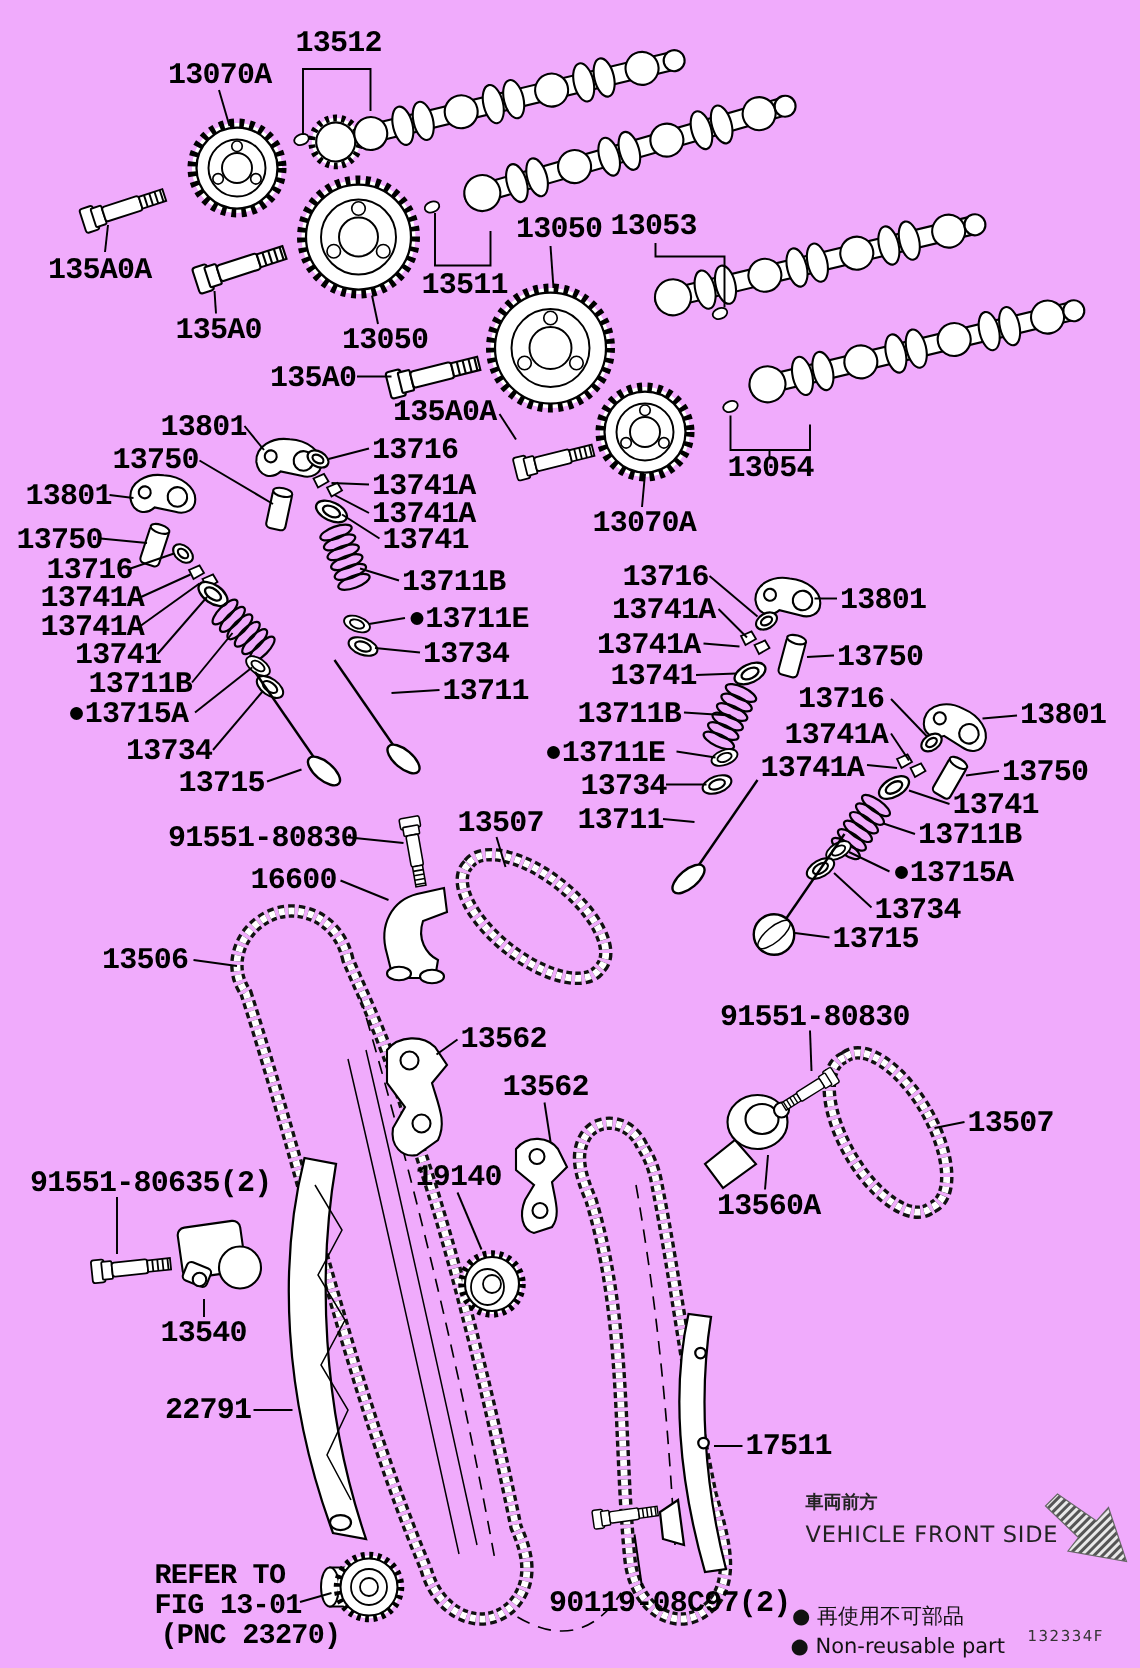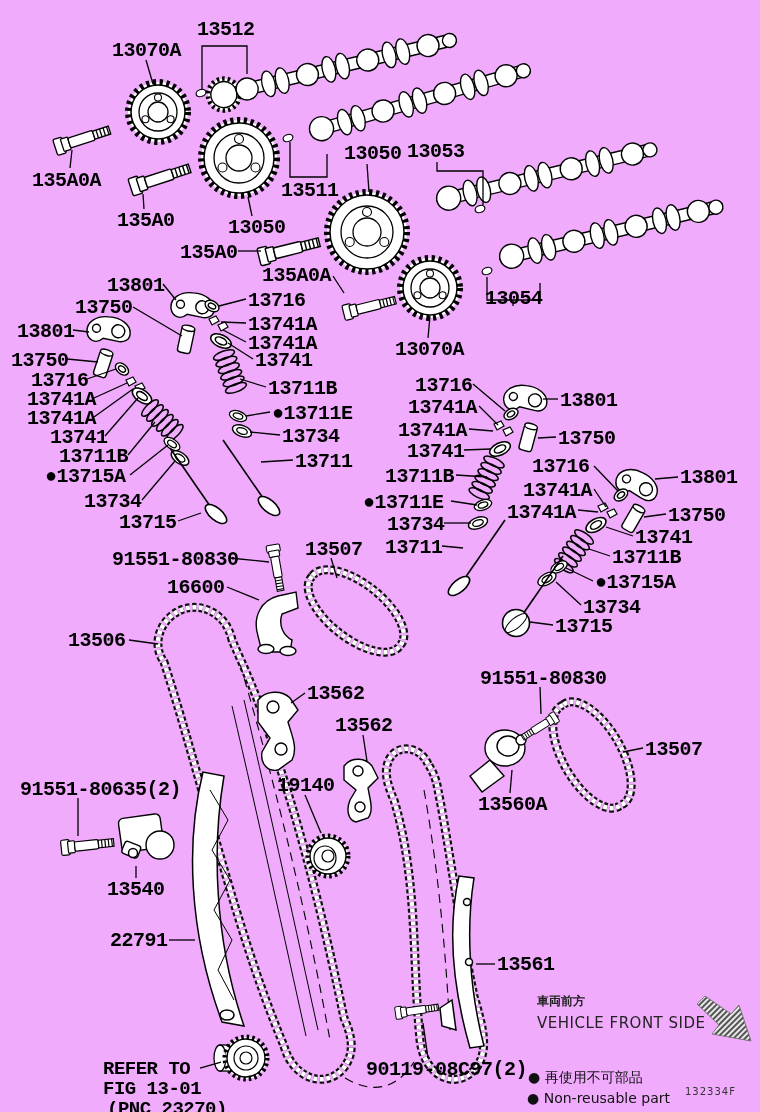--- a/index.html
+++ b/index.html
@@ -1,21 +1,21 @@
 <!DOCTYPE html>
 <html><head>
 <meta charset="utf-8">
 <style>
   html,body{margin:0;padding:0;background:#fff;}
   .stage{position:relative;width:760px;height:1112px;background:#f0abfc;overflow:hidden;}
   .stage svg{position:absolute;left:0;top:0;}
   .lbl{position:absolute;font-family:"Liberation Mono","DejaVu Sans Mono",monospace;
        font-weight:bold;font-size:20px;letter-spacing:-0.5px;line-height:1;color:#000;white-space:nowrap;}
   .note{position:absolute;font-family:"Liberation Mono","DejaVu Sans Mono",monospace;
-       font-weight:bold;font-size:19px;letter-spacing:-0.5px;line-height:1;color:#000;white-space:nowrap;margin-top:19px;}
+       font-weight:bold;font-size:19px;letter-spacing:-0.5px;line-height:1;color:#000;white-space:nowrap;}
   .jp{position:absolute;font-family:"DejaVu Sans",sans-serif;font-weight:bold;font-size:12px;color:#222;white-space:nowrap;}
   .en{position:absolute;font-family:"DejaVu Sans",sans-serif;font-size:15px;color:#222;letter-spacing:0.5px;white-space:nowrap;}
   .legend{position:absolute;font-family:"DejaVu Sans",sans-serif;font-size:14px;color:#111;white-space:nowrap;}
   .code{position:absolute;font-family:"DejaVu Sans",sans-serif;font-size:10px;color:#333;letter-spacing:1px;white-space:nowrap;}
 </style>
 </head>
 <body>
 
 <div class="stage">
 
@@ -403,21 +403,21 @@
 <div class="lbl" style="left:197px;top:20px">13512</div>
 <div class="lbl" style="left:112px;top:41px">13070A</div>
 <div class="lbl" style="left:32px;top:171px">135A0A</div>
 <div class="lbl" style="left:117px;top:211px">135A0</div>
 <div class="lbl" style="left:228px;top:218px">13050</div>
 <div class="lbl" style="left:281px;top:181px">13511</div>
 <div class="lbl" style="left:344px;top:144px">13050</div>
 <div class="lbl" style="left:407px;top:142px">13053</div>
 <div class="lbl" style="left:180px;top:243px">135A0</div>
 <div class="lbl" style="left:262px;top:266px">135A0A</div>
-<div class="lbl" style="left:485px;top:289px">13054</div>
+<div class="lbl" style="left:485px;top:303px">13054</div>
 <div class="lbl" style="left:395px;top:340px">13070A</div>
 <div class="lbl" style="left:107px;top:276px">13801</div>
 <div class="lbl" style="left:75px;top:298px">13750</div>
 <div class="lbl" style="left:17px;top:322px">13801</div>
 <div class="lbl" style="left:11px;top:351px">13750</div>
 <div class="lbl" style="left:31px;top:371px">13716</div>
 <div class="lbl" style="left:27px;top:390px">13741A</div>
 <div class="lbl" style="left:27px;top:409px">13741A</div>
 <div class="lbl" style="left:50px;top:428px">13741</div>
 <div class="lbl" style="left:59px;top:447px">13711B</div>
@@ -458,21 +458,21 @@
 <div class="lbl" style="left:68px;top:631px">13506</div>
 <div class="lbl" style="left:307px;top:684px">13562</div>
 <div class="lbl" style="left:335px;top:716px">13562</div>
 <div class="lbl" style="left:277px;top:776px">19140</div>
 <div class="lbl" style="left:20px;top:780px">91551-80635(2)</div>
 <div class="lbl" style="left:107px;top:880px">13540</div>
 <div class="lbl" style="left:110px;top:931px">22791</div>
 <div class="lbl" style="left:480px;top:669px">91551-80830</div>
 <div class="lbl" style="left:478px;top:795px">13560A</div>
 <div class="lbl" style="left:645px;top:740px">13507</div>
-<div class="lbl" style="left:497px;top:955px">13561</div>
+<div class="lbl" style="left:497px;top:955px">17511</div>
 <div class="lbl" style="left:366px;top:1060px">90119-08C97(2)</div>
 
 <div class="note" style="left:103px;top:1041px">REFER TO</div>
 <div class="note" style="left:103px;top:1061px">FIG 13-01</div>
 <div class="note" style="left:107px;top:1081px">(PNC 23270)</div>
 
 <div class="jp" style="left:537px;top:993px">車両前方</div>
 <div class="en" style="left:537px;top:1014px">VEHICLE FRONT SIDE</div>
 <div class="legend" style="left:528px;top:1069px">● 再使用不可部品</div>
 <div class="legend" style="left:527px;top:1090px">● Non-reusable part</div>

